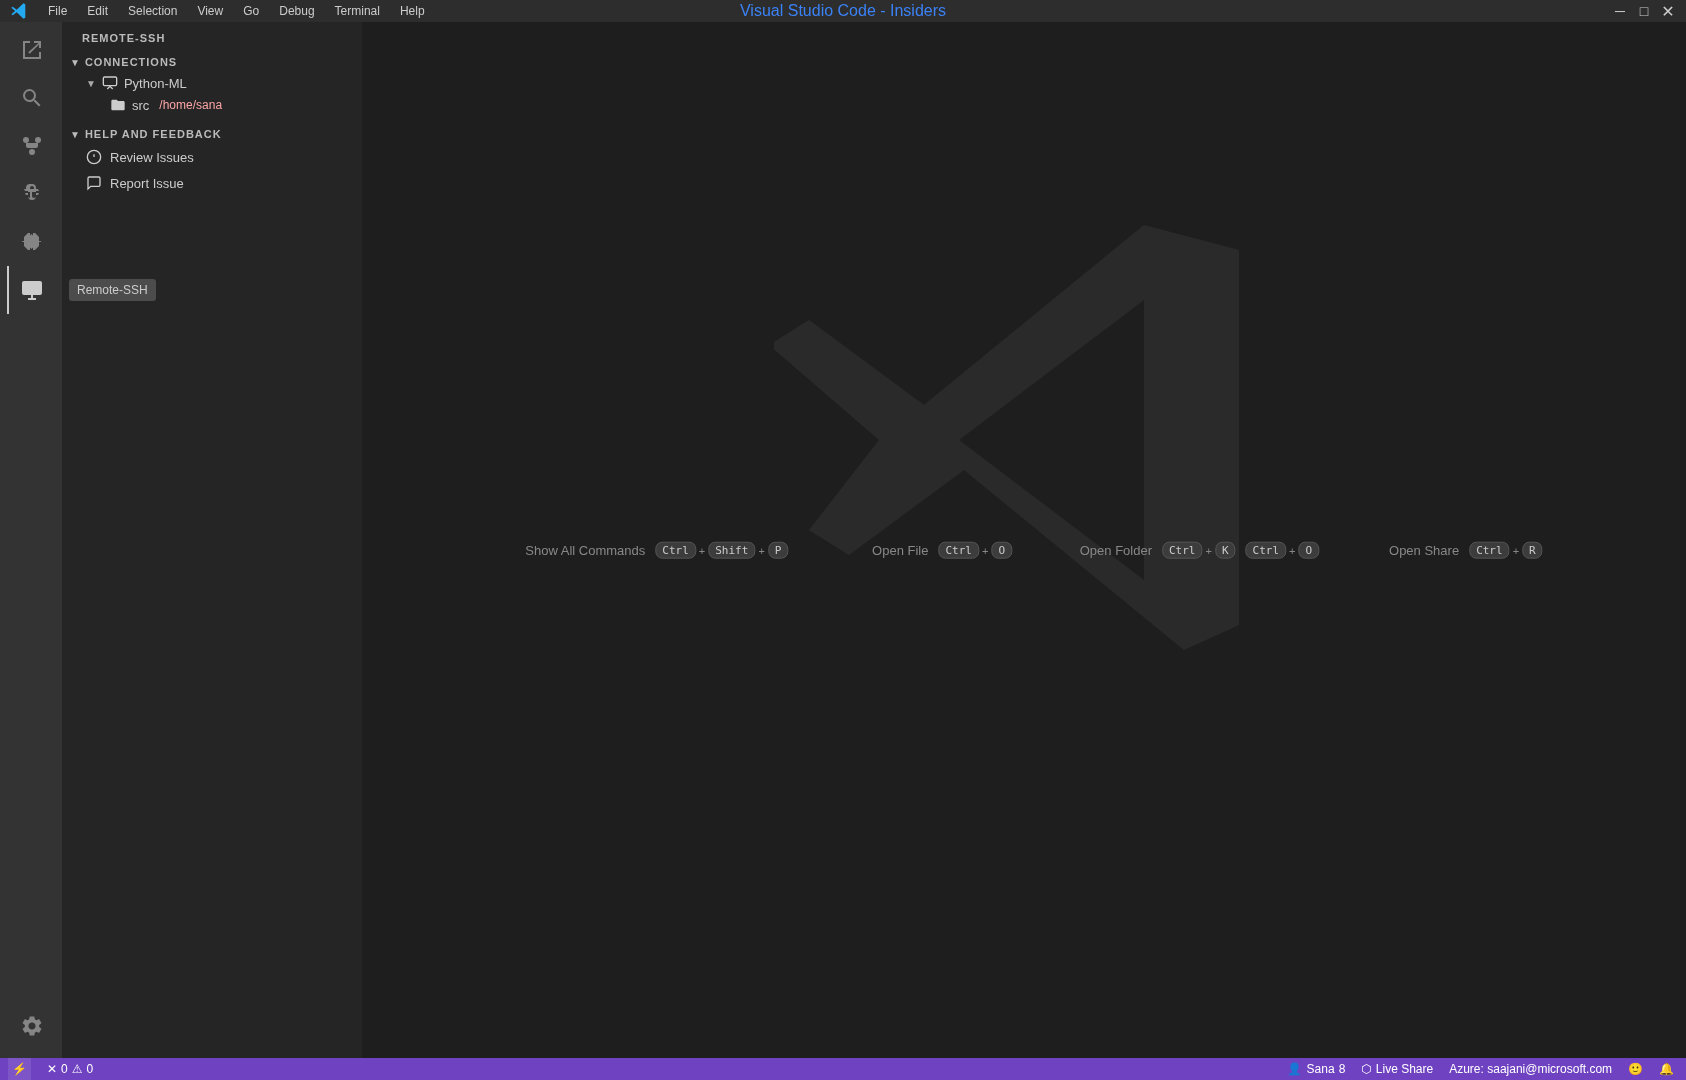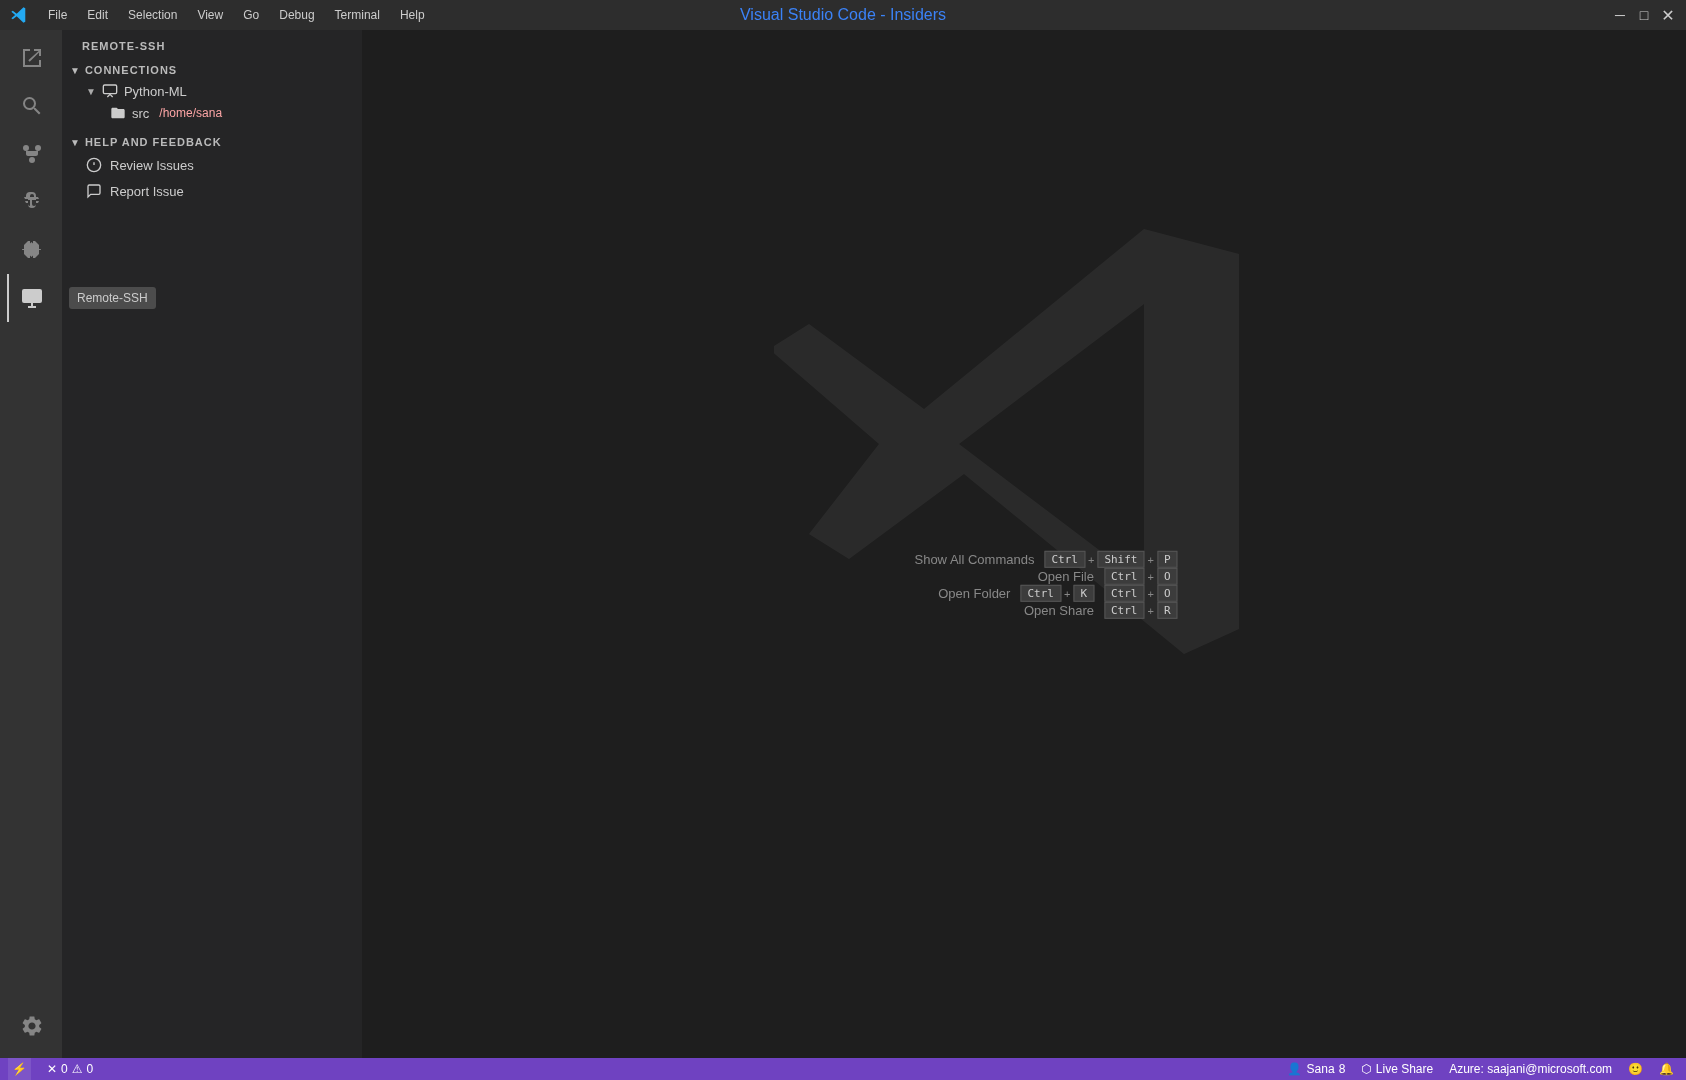--- a/index.html
+++ b/index.html
@@ -9,21 +9,21 @@
       background: #1e1e1e;
       font-family: 'Segoe UI', sans-serif;
       color: #cccccc;
       overflow: hidden;
       display: flex;
       flex-direction: column;
     }
 
     
     .titlebar {
-      height: 30px;
+      height: 22px;
       background: #2d2d2d;
       display: flex;
       align-items: center;
       justify-content: space-between;
       padding: 0 10px;
       flex-shrink: 0;
     }
     .titlebar-left {
       display: flex;
       align-items: center;
@@ -208,21 +208,20 @@
       left: 50%;
       transform: translate(-50%, -70%);
       opacity: 0.07;
     }
     .welcome-commands {
       position: absolute;
       top: 50%;
       left: 50%;
       transform: translate(-50%, 10%);
       display: flex;
-      flex-direction: column;
     }
     .cmd-row {
       display: flex;
       align-items: center;
       justify-content: flex-end;
       gap: 10px;
     }
     .cmd-label {
       font-size: 13px;
       color: #888888;
@@ -230,21 +229,21 @@
       min-width: 140px;
     }
     .kbd-group {
       display: flex;
       align-items: center;
       gap: 3px;
     }
     .kbd {
       background: #3c3c3c;
       border: 1px solid #555555;
-      border-radius: 0;
+      border-radius: 7px;
       padding: 1px 6px;
       font-size: 11px;
       color: #cccccc;
       font-family: monospace;
     }
     .kbd-plus {
       font-size: 11px;
       color: #888888;
     }
 

